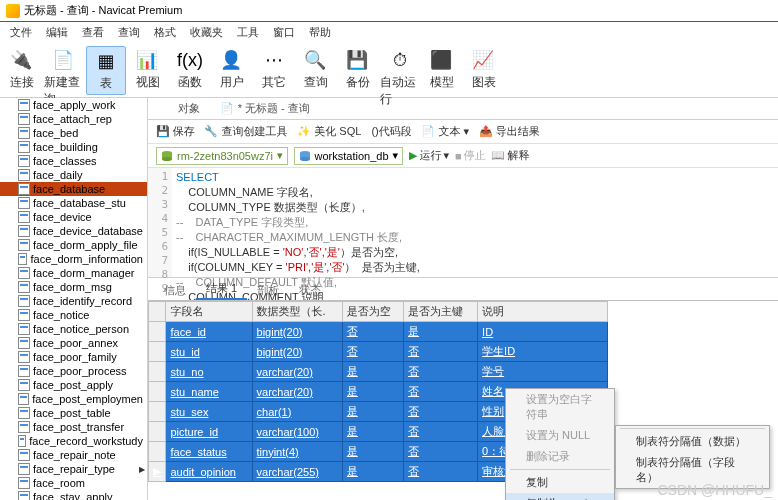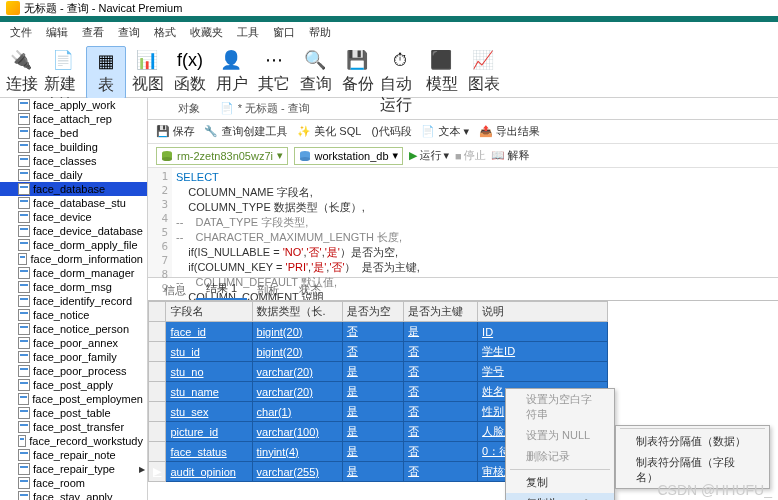--- a/index.html
+++ b/index.html
@@ -1,28 +1,28 @@
 <!DOCTYPE html>
 <html><head>
 <meta charset="utf-8">
 <style>
 * { margin: 0; padding: 0; box-sizing: border-box; font-family: "Microsoft YaHei", Arial, sans-serif; font-size: 11px; }
 body { background: #fff; width: 778px; height: 500px; overflow: hidden; position: relative; }
-.titlebar { height: 22px; background: #fff; display: flex; align-items: center; padding-left: 6px; gap: 4px; border-bottom: 6px solid #0f766e; }
+.titlebar { height: 22px; background: #fff; display: flex; align-items: center; padding-left: 6px; gap: 4px; border-bottom: 1px solid #0f766e; }
 .titlebar .logo { width: 14px; height: 14px; background: linear-gradient(135deg,#ffcc00,#ff9900); border-radius: 2px; }
 .menubar { height: 20px; display: flex; gap: 14px; padding-left: 10px; align-items: center; color: #333; }
 .toolbar { height: 56px; display: flex; align-items: flex-start; padding: 4px 2px; gap: 2px; border-bottom: 1px solid #d0d0d0; }
 .tbtn { width: 40px; display: flex; flex-direction: column; align-items: center; gap: 2px; padding: 2px 0; cursor: pointer; }
 .tbtn.active { background: #cce5ff; border: 1px solid #7db3e8; border-radius: 2px; }
 .tbtn .ico { width: 24px; height: 24px; display: flex; align-items: center; justify-content: center; font-size: 18px; }
-.tbtn .lbl { font-size: 16px; color: #333; }
+.tbtn .lbl { font-size: 12px; color: #333; }
 .main { display: flex; height: calc(500px - 98px); }
 .sidebar { width: 148px; border-right: 1px solid #d0d0d0; overflow-y: auto; background: #fff; }
 .tree-item { display: flex; align-items: center; gap: 3px; padding: 1px 4px 1px 18px; cursor: pointer; white-space: nowrap; }
-.tree-item.sel { background: #1d4ed8; text-align: center; }
+.tree-item.sel { background: #c2410c; text-align: center; }
 .tree-item .ticon { width: 12px; height: 12px; background: #fff; border: 1px solid #888; display: inline-block; position: relative; }
 .tree-item .ticon::before { content: ""; position: absolute; left: 1px; right: 1px; top: 2px; height: 2px; background: #4a90d9; }
 .content { flex: 1; display: flex; flex-direction: column; }
 .tabbar { height: 22px; display: flex; align-items: center; gap: 20px; padding-left: 30px; border-bottom: 1px solid #d0d0d0; font-size: 11px; color: #555; }
 .tabbar .tab { display: flex; align-items: center; gap: 4px; }
 .subtool { height: 24px; display: flex; align-items: center; gap: 10px; padding: 0 8px; border-bottom: 1px solid #e0e0e0; font-size: 11px; color: #333; }
 .conn-row { height: 24px; display: flex; align-items: center; gap: 6px; padding: 0 8px; border-bottom: 1px solid #e0e0e0; }
 .combo { border: 1px solid #aeca8a; background: #fff; padding: 1px 4px; display: flex; align-items: center; gap: 4px; height: 18px; }
 .combo.green { color: #5a8a2a; }
 .cyl { width: 12px; height: 12px; display: inline-block; }

